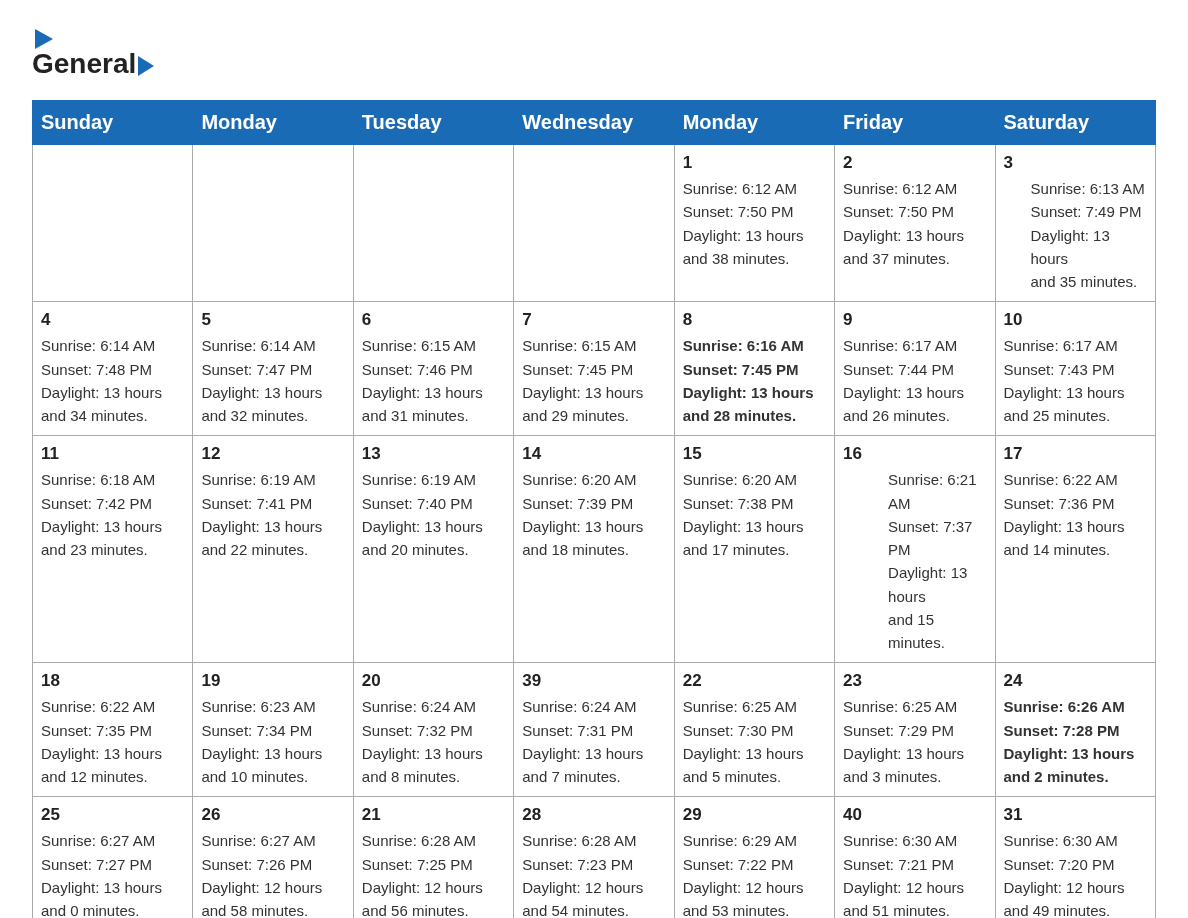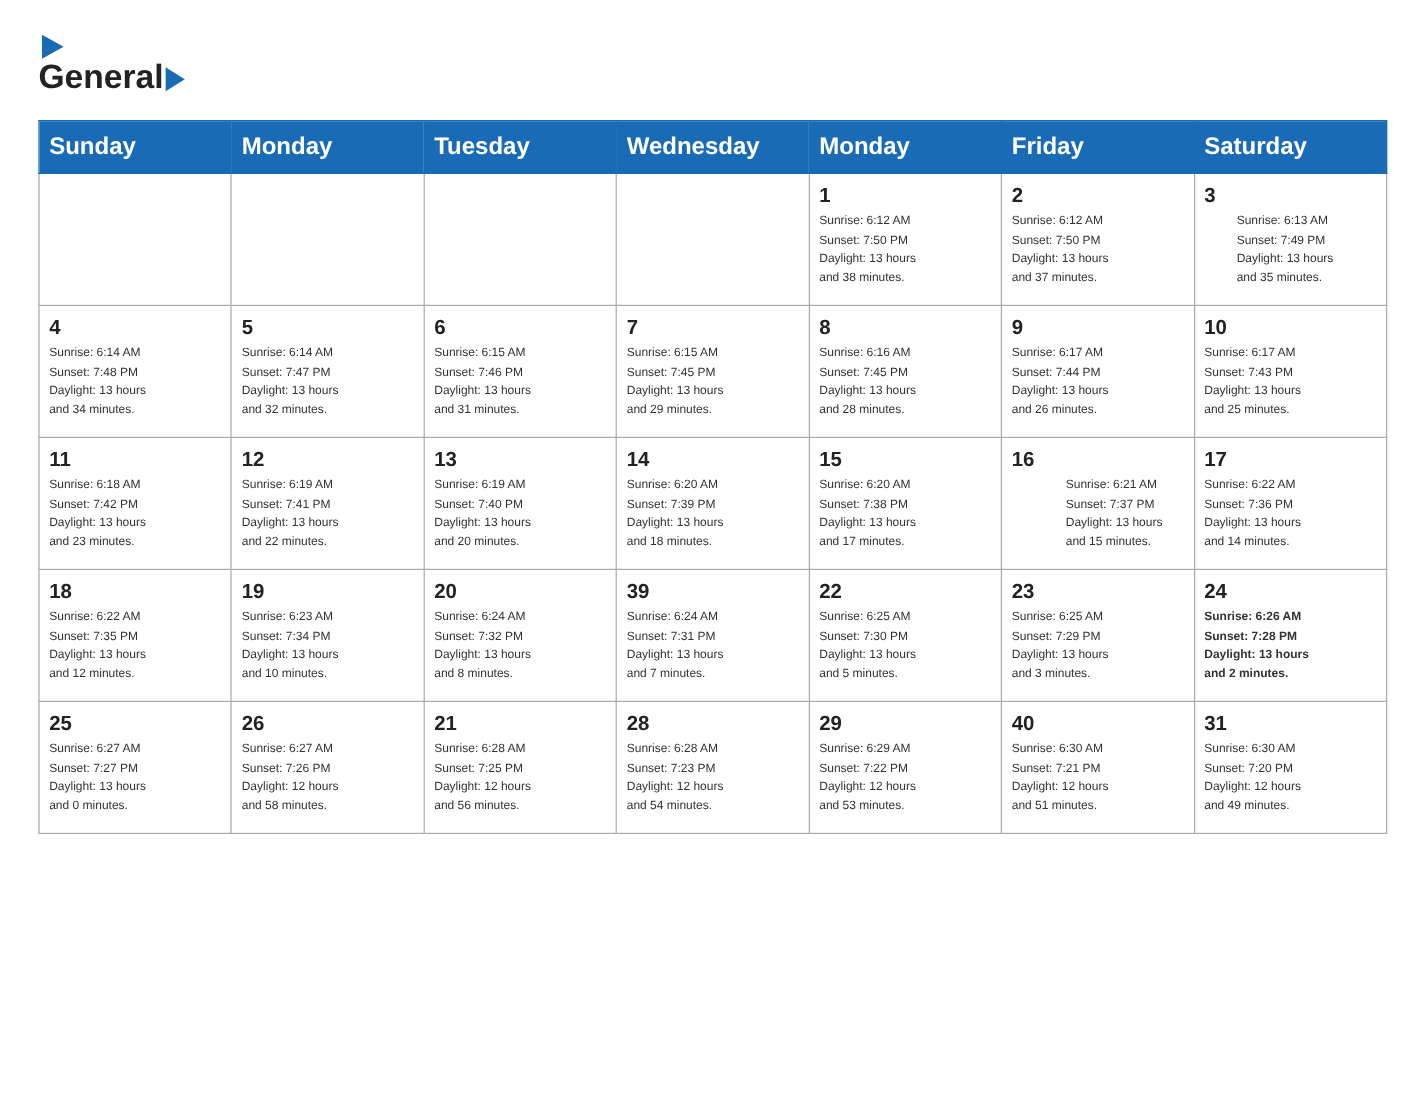--- a/index.html
+++ b/index.html
@@ -73,21 +73,21 @@
       min-height: 110px;
       height: 110px;
     }
     .day-number {
       font-size: 17px;
       font-weight: 600;
       color: #222;
       margin-bottom: 4px;
     }
     .day-info {
-      font-size: 10px;
+      font-size: 15px;
       color: #333;
       line-height: 1.55;
     }
     .empty-cell {
       background: #fff;
     }
     tbody tr:nth-child(odd) td {
       background: #fff;
     }
   </style>
@@ -177,21 +177,21 @@
         </td>
         <td>
           <div class="day-number">7</div>
           <div class="day-info" style="white-space: pre-line;">Sunrise: 6:15 AM
 Sunset: 7:45 PM
 Daylight: 13 hours
 and 29 minutes.</div>
         </td>
         <td>
           <div class="day-number">8</div>
-          <div class="day-info" style="white-space: pre-line;">Sunrise: 6:16 AM
+          <div class="day-info" style="white-space: pre-line; font-weight: bold;">Sunrise: 6:16 AM
 Sunset: 7:45 PM
 Daylight: 13 hours
 and 28 minutes.</div>
         </td>
         <td>
           <div class="day-number">9</div>
           <div class="day-info" style="white-space: pre-line;">Sunrise: 6:17 AM
 Sunset: 7:44 PM
 Daylight: 13 hours
 and 26 minutes.</div>

